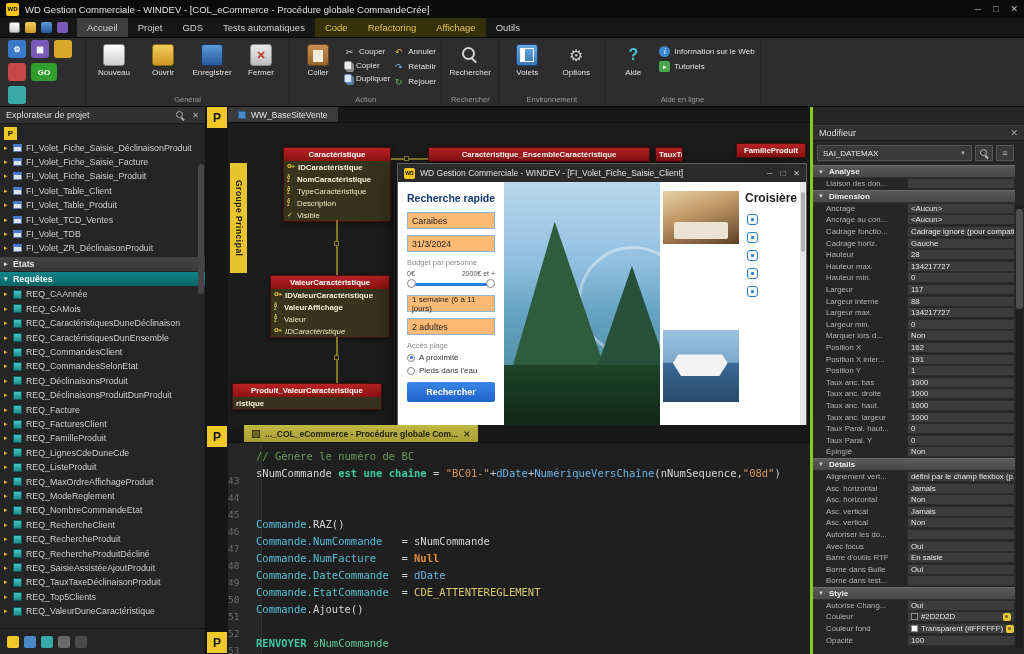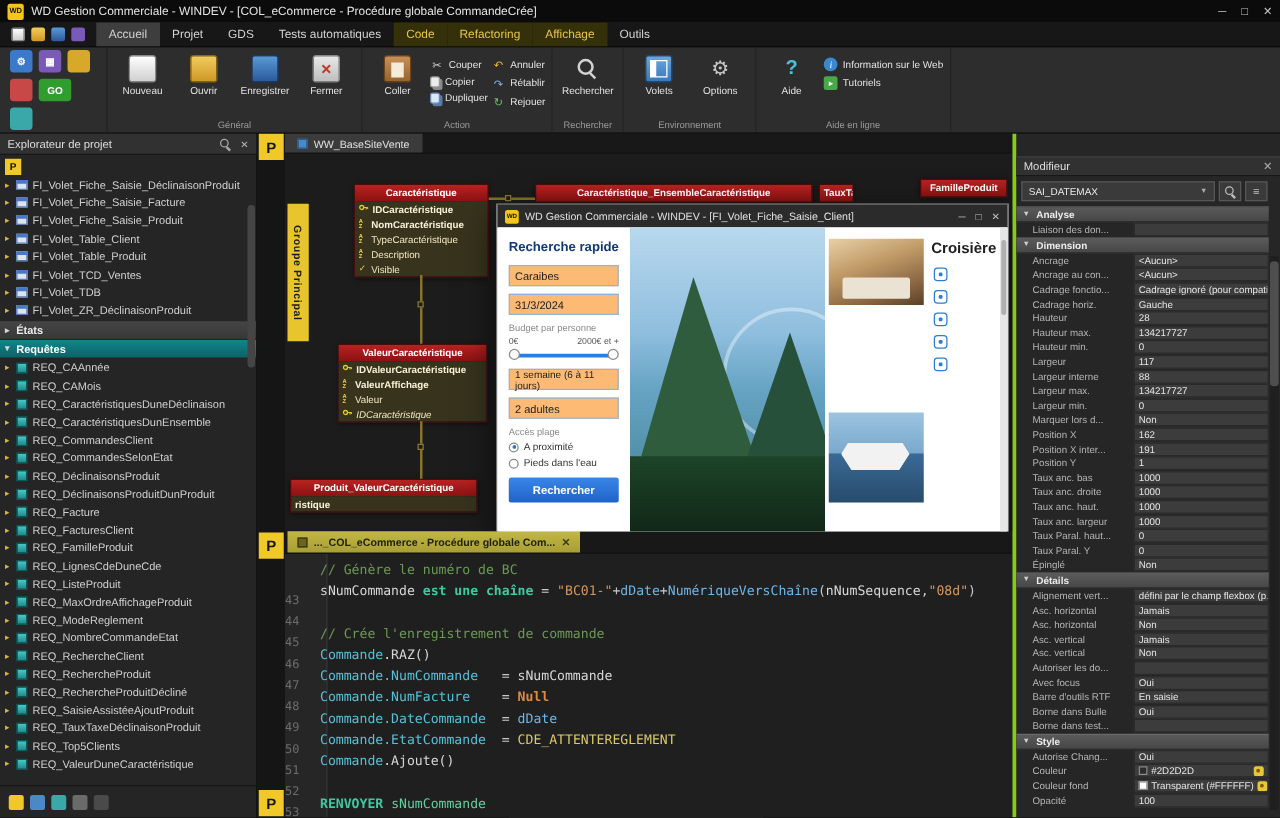--- a/index.html
+++ b/index.html
@@ -139,21 +139,21 @@
 .croisiere{position:absolute;left:85px;top:9px;font-size:12px;font-weight:bold;color:#1e1e1e;white-space:nowrap;}
 .icons-col{position:absolute;left:87px;top:32px;display:flex;flex-direction:column;gap:7px;}
 .blue-ic{width:11px;height:11px;border:1.5px solid #2a7fd0;border-radius:3px;position:relative;}
 .blue-ic::after{content:"";position:absolute;inset:3px;background:#2a7fd0;border-radius:1px;}
 .fwin-scroll{position:absolute;right:0;top:0;bottom:0;width:6px;background:#e6e6e6;}
 .fwin-scroll::after{content:"";position:absolute;top:10px;left:1px;width:4px;height:60px;background:#b0b0b0;border-radius:2px;}
 
 
 .code-pane{position:absolute;top:318px;left:0;right:0;bottom:0;background:#1f1f1f;display:flex;flex-direction:column;}
 .code-tabbar{height:18px;background:#181818;display:flex;align-items:flex-end;border-bottom:1px solid #101010;flex:none;}
-.code-tab{height:17px;background:linear-gradient(#c2b845,#a89e34);color:#20200f;display:flex;align-items:center;gap:5px;padding:0 8px;font-size:8.5px;font-weight:bold;margin-left:2px;white-space:nowrap;}
+.code-tab{height:17px;background:linear-gradient(#c2b845,#a89e34);color:#20200f;display:flex;align-items:center;gap:5px;padding:0 8px;font-size:8.5px;font-weight:bold;margin-left:16px;white-space:nowrap;}
 .code-tab-ic{width:8px;height:8px;background:#6a6420;border:1px solid #3a3610;flex:none;}
 .code-tab .ctx{font-weight:bold;color:#3a3614;}
 .editor{flex:1;position:relative;font-family:"DejaVu Sans Mono",monospace;font-size:10.5px;overflow:hidden;}
 .gutter-strip{position:absolute;left:0;top:0;bottom:0;width:34px;background:#262626;border-right:1px solid #343434;}
 .code-lines{position:absolute;inset:0;padding-top:5px;}
 .code-line{display:flex;height:17px;line-height:17px;}
 .code-line .ln{width:28px;padding-right:10px;color:#6c6c6c;flex:none;font-size:9.5px;margin-top:24px;}
 .code-line .lc{white-space:pre;}
 .tk-com{color:#6A9955;}
 .tk-kw{color:#3fc9a0;font-weight:bold;}
@@ -712,21 +712,20 @@
             <div class="code-line">
               <span class="ln">44</span>
               <span class="lc"><span class="tk-id">sNumCommande </span><span class="tk-kw">est une chaîne</span><span class="tk-op"> = </span><span class="tk-str">"BC01-"</span><span class="tk-op">+</span><span class="tk-fn">dDate</span><span class="tk-op">+</span><span class="tk-fn">NumériqueVersChaîne</span><span class="tk-op">(</span><span class="tk-id">nNumSequence</span><span class="tk-op">,</span><span class="tk-str">"08d"</span><span class="tk-op">)</span></span>
             </div>
             <div class="code-line">
               <span class="ln">45</span>
               <span class="lc"></span>
             </div>
             <div class="code-line">
               <span class="ln">46</span>
-              <span class="lc"><span class="tk-com">// Crée l'enregistrement de commande</span></span>
             </div>
             <div class="code-line">
               <span class="ln">47</span>
               <span class="lc"><span class="tk-obj">Commande</span><span class="tk-meth">.RAZ()</span></span>
             </div>
             <div class="code-line">
               <span class="ln">48</span>
               <span class="lc"><span class="tk-obj">Commande.NumCommande</span><span class="tk-op">   = </span><span class="tk-id">sNumCommande</span></span>
             </div>
             <div class="code-line">

